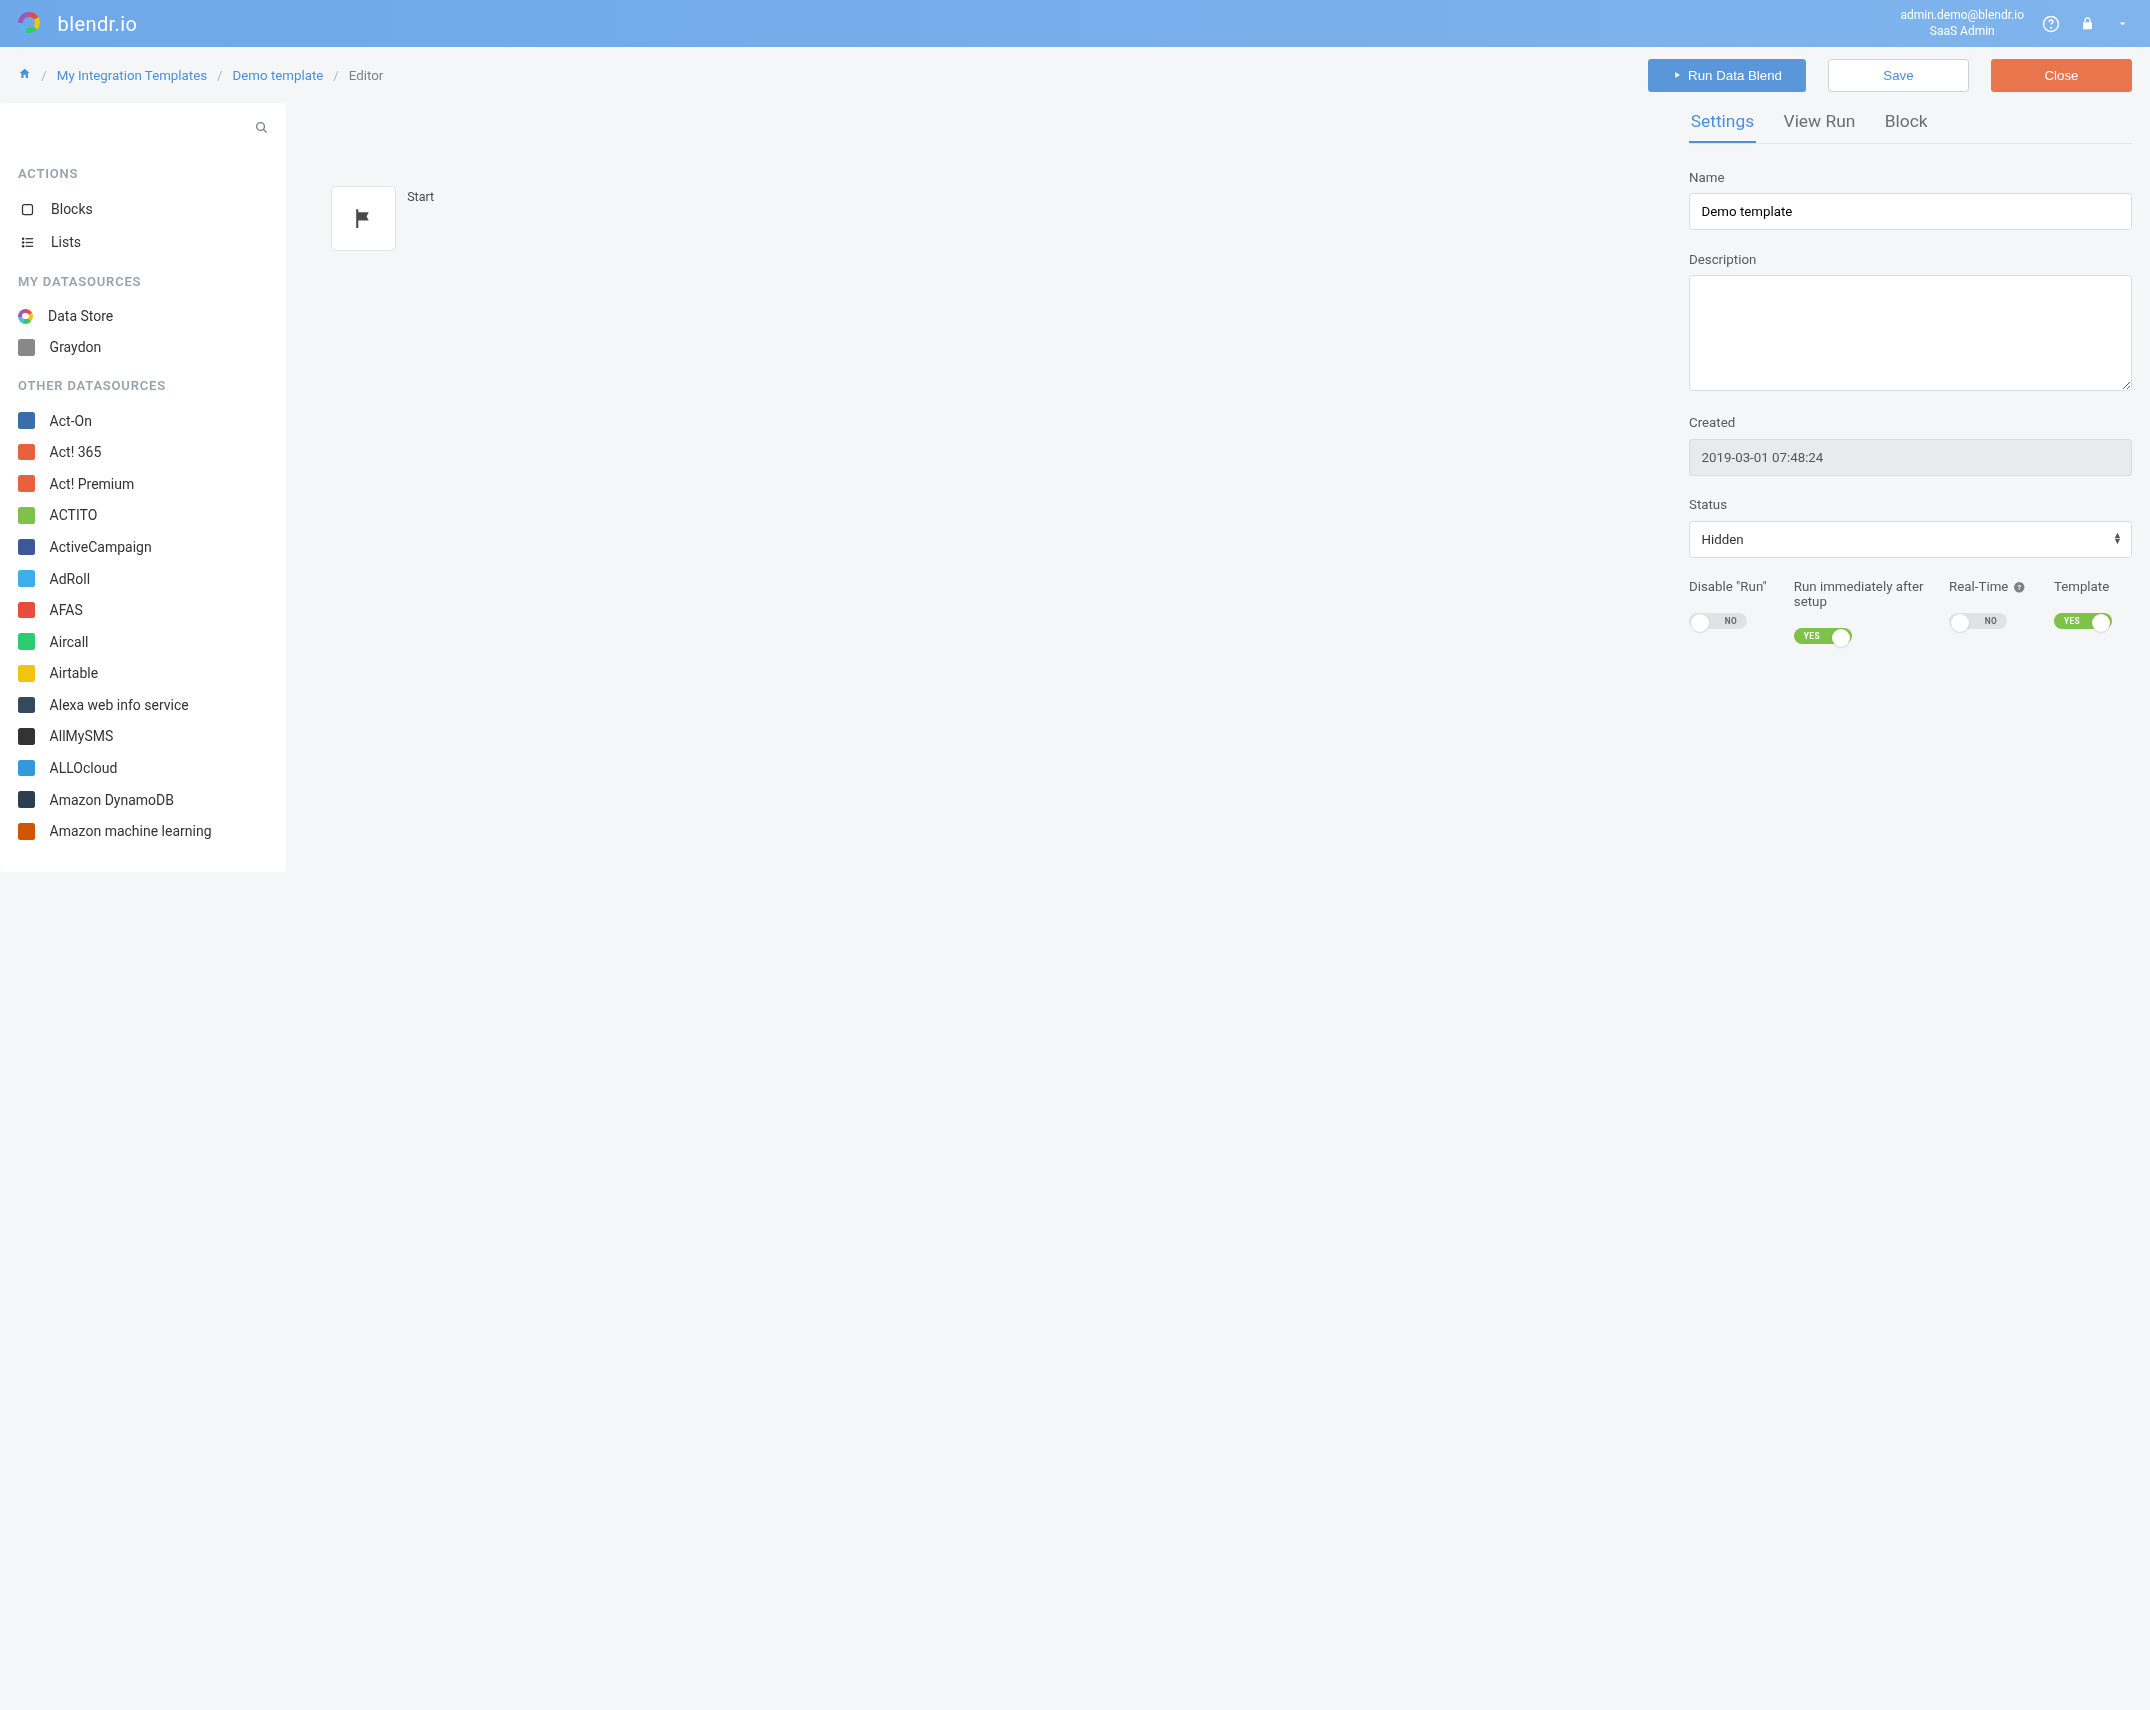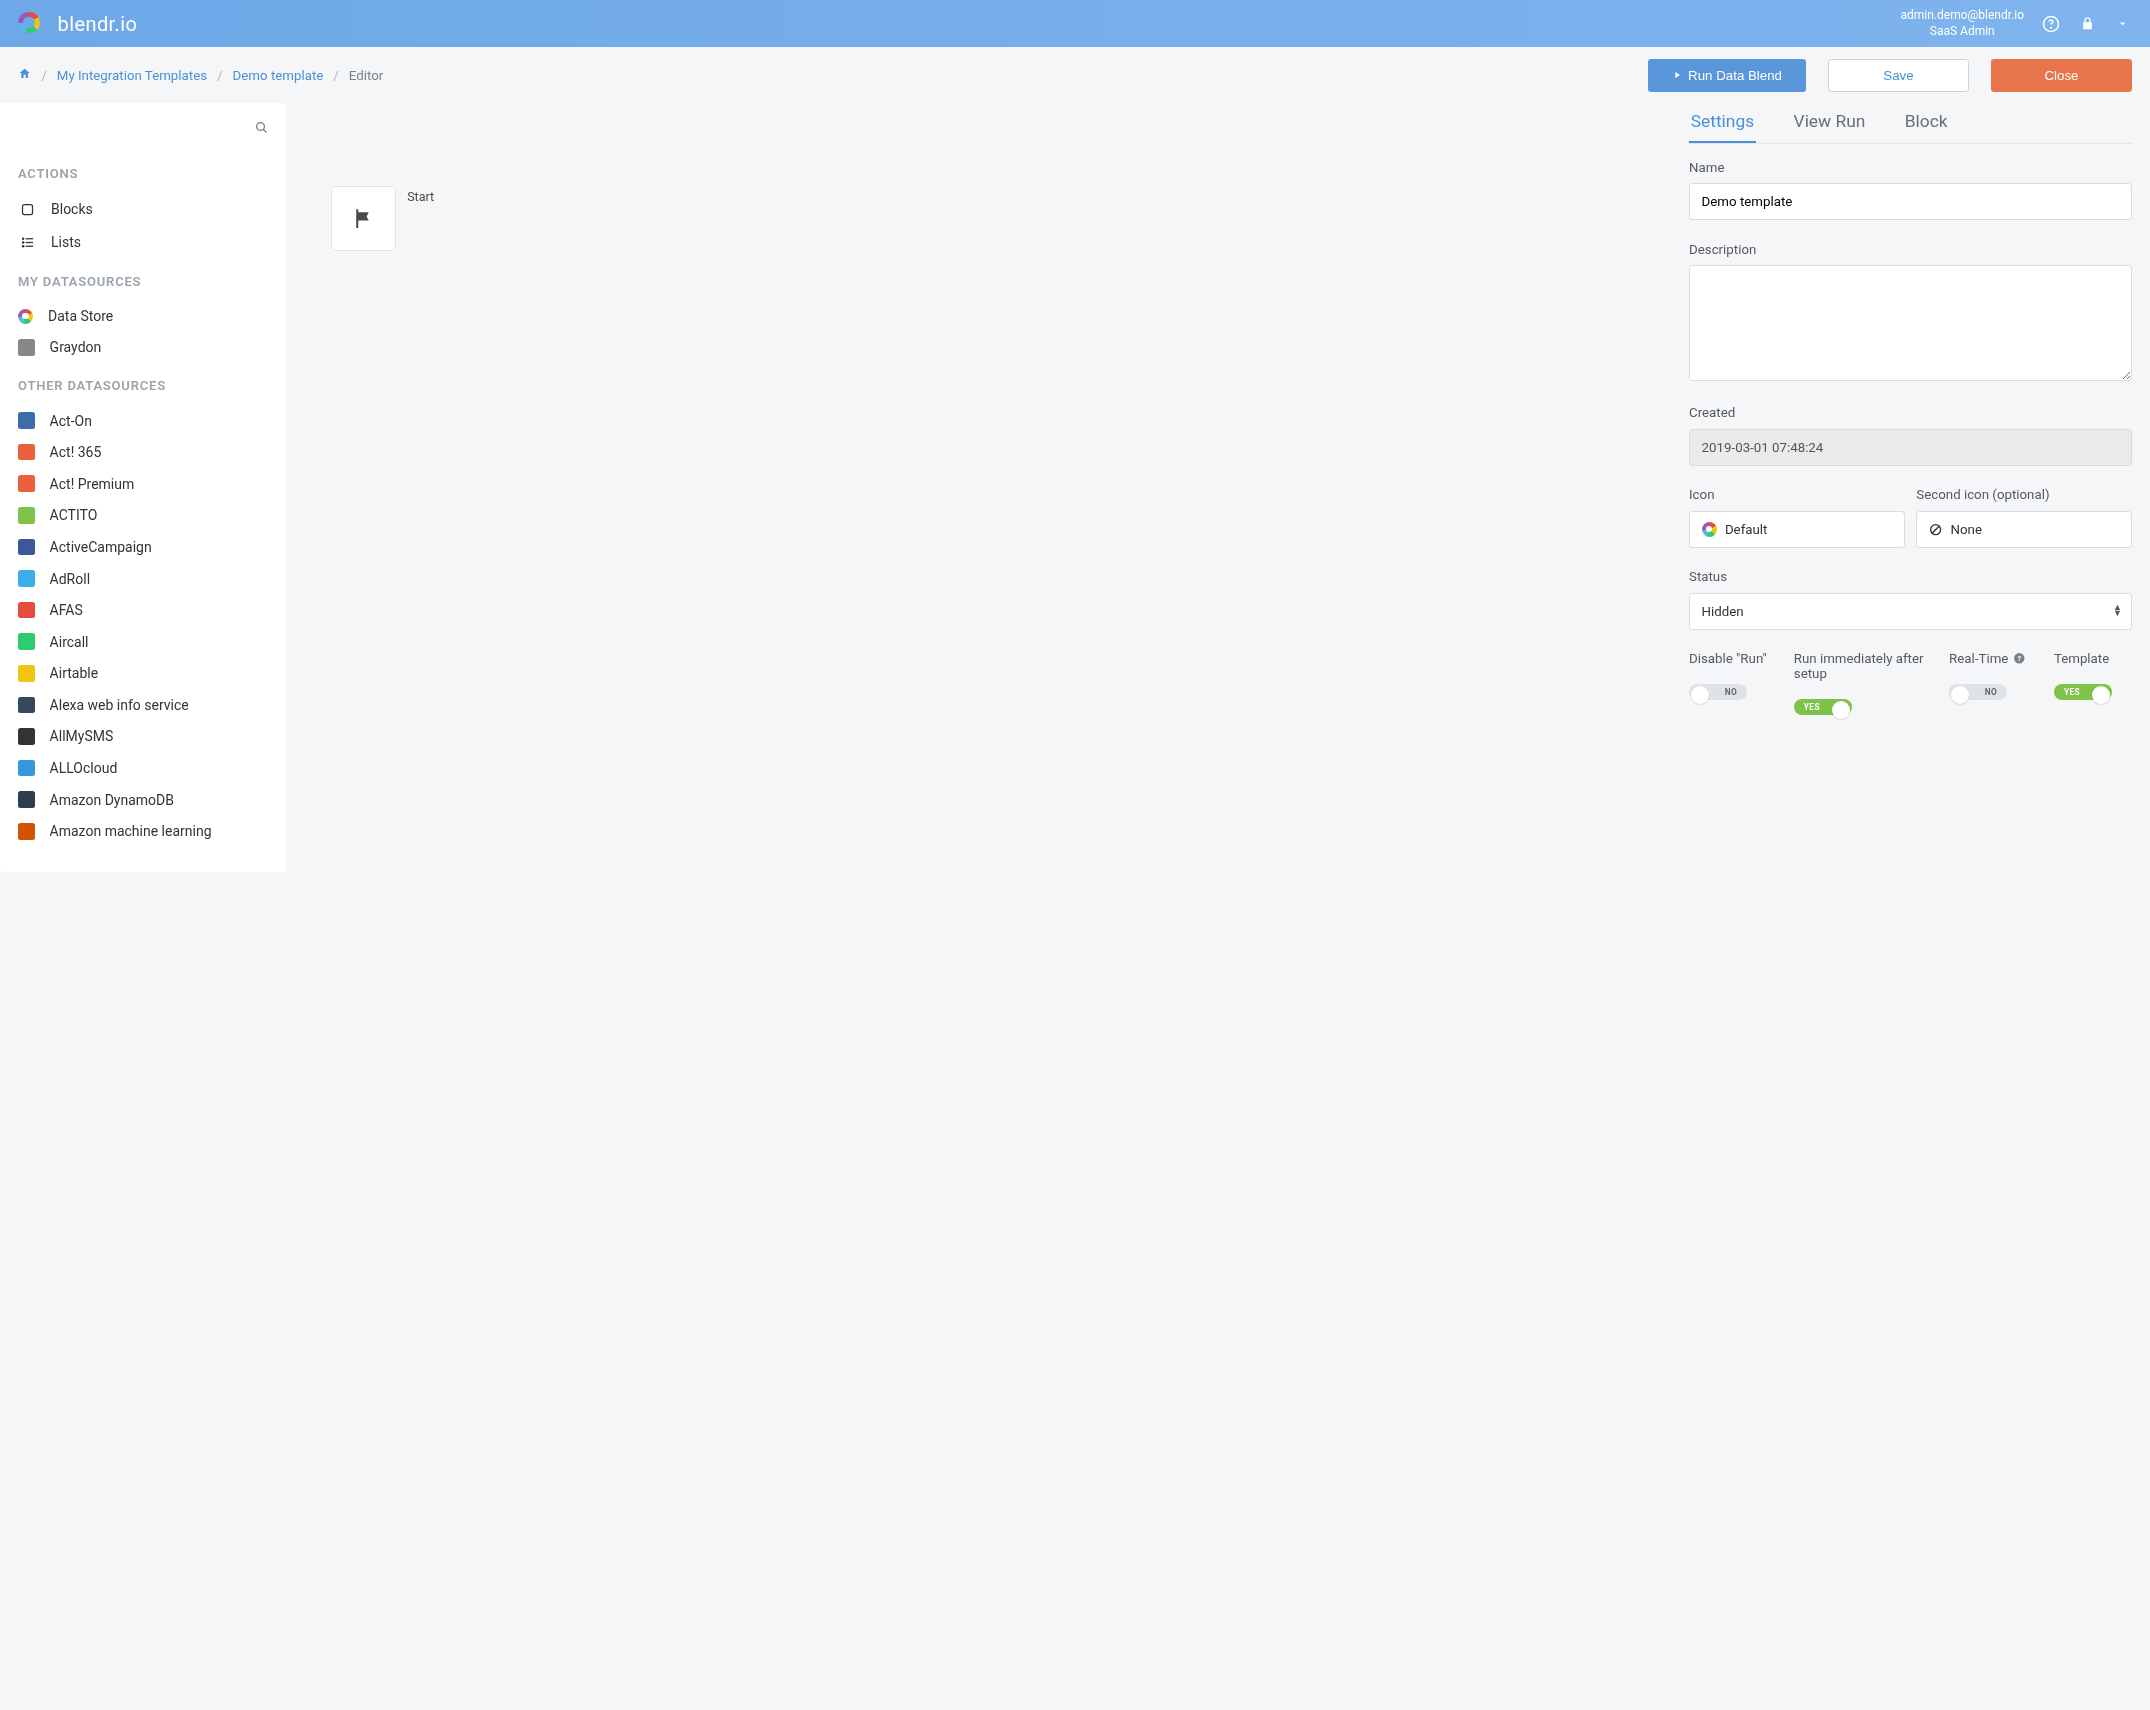--- a/index.html
+++ b/index.html
@@ -39,21 +39,21 @@
 .ds-icon { width: 16.6px; height: 16.6px; border-radius: 2.5px; display: flex; align-items: center; justify-content: center; font-size: 8.3px; font-weight: bold; color: #fff; flex-shrink: 0; }
 
 
 .canvas { flex: 1; min-height: 747px; padding: 83px 33px; }
 .start-node { display: flex; align-items: flex-start; gap: 11.6px; }
 .node-box { width: 65px; height: 65px; background: #fff; border: 0.8px solid #e0e4e8; border-radius: 5px; display: flex; align-items: center; justify-content: center; font-size: 23px; color: #4a4a4a; }
 .node-label { font-size: 12.5px; color: #4a4a4a; padding-top: 3.3px; }
 
 
 .panel { width: 461px; background: transparent; padding: 0 18px 25px 0; min-height: 747px; }
-.tabs { display: flex; gap: 36px; border-bottom: 0.8px solid #e4e7ea; margin-bottom: 16px; align-items: flex-end; }
+.tabs { display: flex; gap: 26px; border-bottom: 0.8px solid #e4e7ea; margin-bottom: 26px; align-items: flex-end; }
 .tab { padding: 8.3px 1.7px 10px; font-size: 17.4px; color: #6a6f76; cursor: pointer; border-bottom: 2.5px solid transparent; margin-bottom: -0.8px; }
 .tab.active { color: #4a90d9; border-bottom-color: #4a90d9; }
 .field-group { margin-bottom: 21.6px; }
 .field-label { font-size: 13.3px; color: #555a60; margin-bottom: 8.3px; display: flex; align-items: center; gap: 5px; }
 .text-input, .textarea, .readonly-input, .select-box { width: 100%; border: 0.8px solid #d7dce1; border-radius: 3.3px; padding: 10px 11.6px; font-size: 13.3px; background: #fff; font-family: inherit; }
 .textarea { height: 116px; resize: both; }
 .readonly-input { background: #e8eaec; color: #555; }
 .select-box { display: flex; align-items: center; gap: 8.3px; cursor: pointer; }
 .select-row { display: flex; justify-content: space-between; align-items: center; position: relative; }
 .select-row .caret { position: absolute; right: 10px; font-size: 9px; color: #555; pointer-events: none; display: flex; flex-direction: column; line-height: 5.8px; }
@@ -263,39 +263,20 @@
     <div class="field-group">
       <div class="field-label">Description</div>
       <textarea class="textarea" style=""></textarea>
     </div>
 
     <div class="field-group">
       <div class="field-label">Created</div>
       <div class="readonly-input">2019-03-01 07:48:24</div>
     </div>
 
-    <div class="field-group col2">
-      <div>
-        <div class="field-label">Icon</div>
-        <div class="select-box">
-          <span class="small-swirl"></span>
-          <span>Default</span>
-        </div>
-      </div>
-      <div>
-        <div class="field-label">Second icon (optional)</div>
-        <div class="select-box">
-          <svg width="13.3" height="13.3" viewBox="0 0 24 24" fill="none" stroke="#333" stroke-width="2.5">
-              <circle cx="12" cy="12" r="9"></circle>
-              <line x1="5" y1="19" x2="19" y2="5"></line>
-            </svg>
-          <span>None</span>
-        </div>
-      </div>
-    </div>
 
     <div class="field-group">
       <div class="field-label">Status</div>
       <div class="select-row">
         <div class="select-box">
           <span>Hidden</span>
         </div>
         <div class="caret">
             <span>▲</span>
             <span>▼</span>

